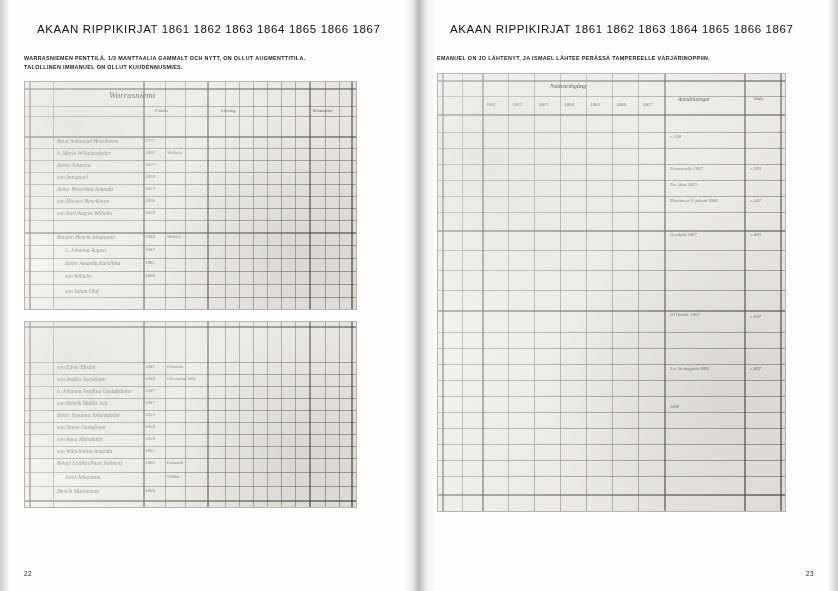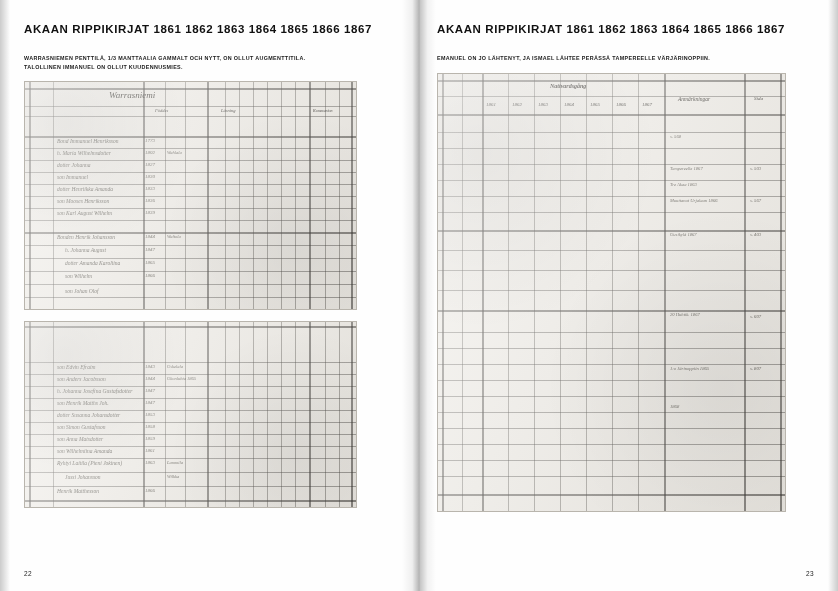--- a/index.html
+++ b/index.html
@@ -64,24 +64,24 @@
       rgba(0,0,0,0.30) 50%,
       rgba(0,0,0,0.22) 54%,
       rgba(0,0,0,0.05) 75%,
       rgba(255,255,255,0) 100%);
     z-index: 4;
     pointer-events: none;
   }
 
   h1.page-heading {
     font-size: 11.5px;
-    font-weight: 700;
+    font-weight: 400;
     letter-spacing: 0.6px;
     color: #111;
-    margin: 0 0 18px 0;
+    margin: 0 0 18px 13px;
     line-height: 1.25;
   }
   .caption {
     font-size: 5.4px;
     line-height: 1.55;
     letter-spacing: 0.35px;
     color: #1a1a1a;
     font-weight: 700;
     margin: 0 0 10px 0;
     text-transform: uppercase;

